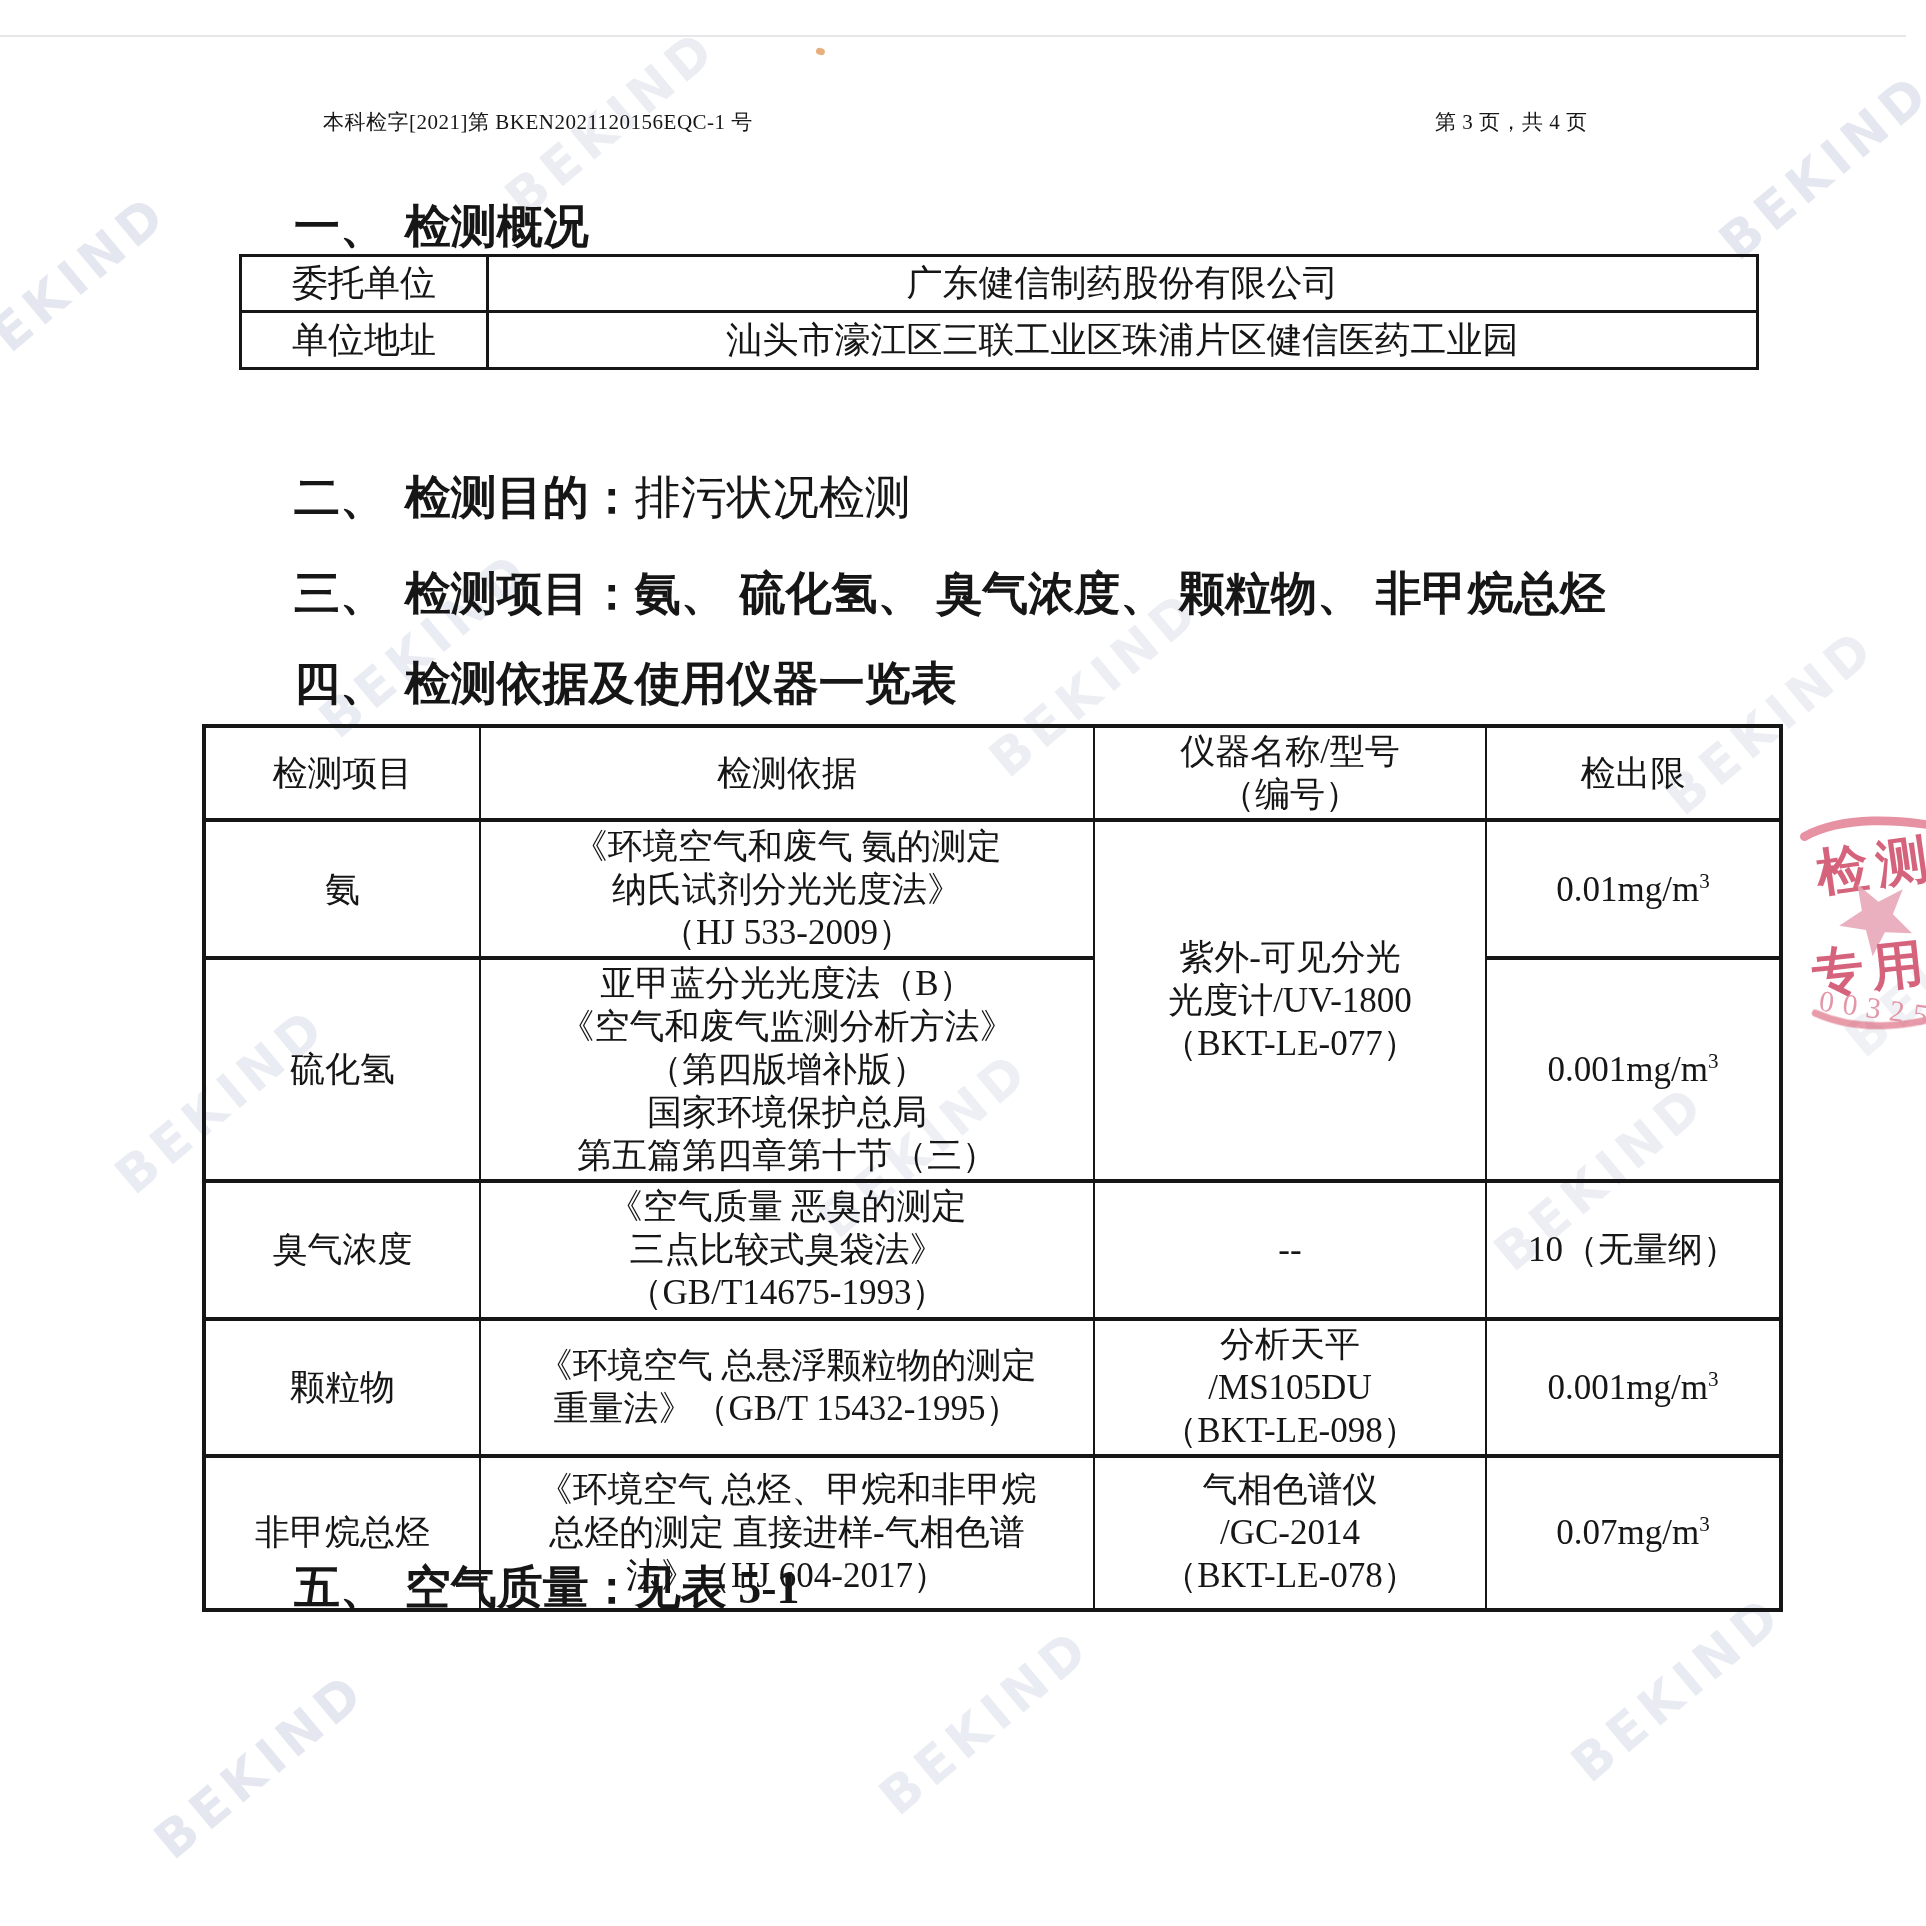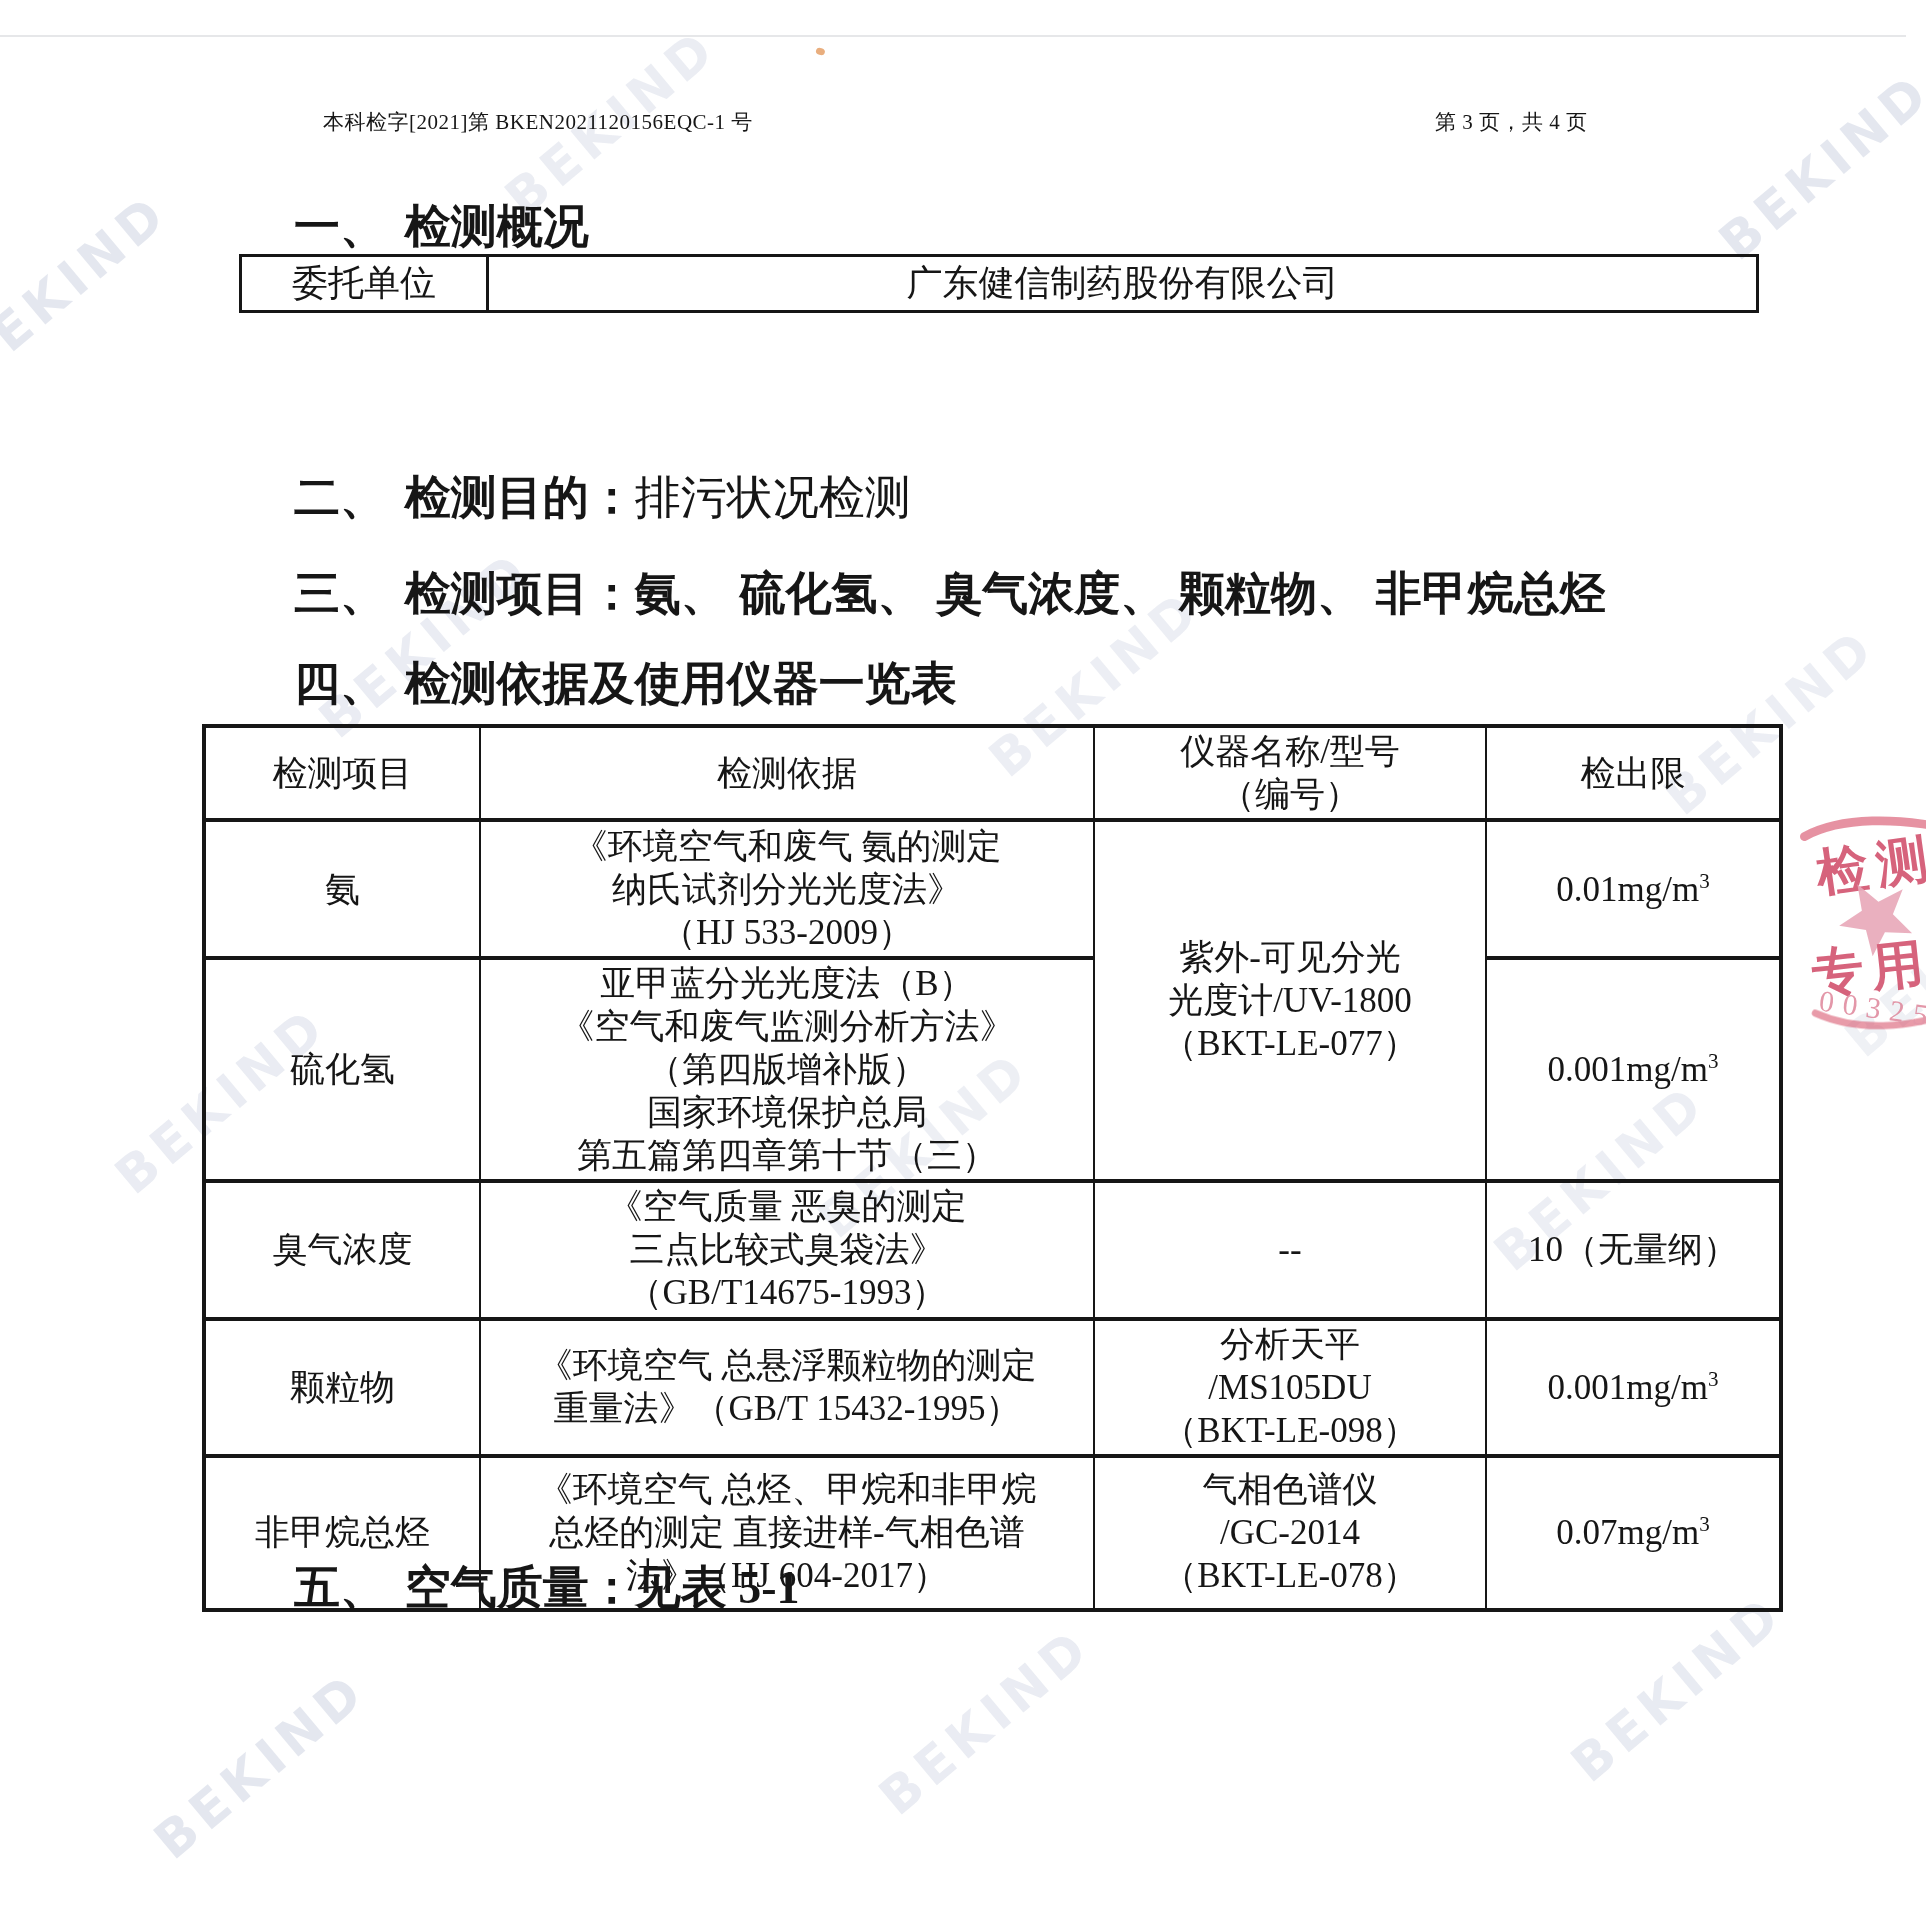--- a/index.html
+++ b/index.html
@@ -82,20 +82,24 @@
   <colgroup>
       <col style="width:247px">
       <col style="width:635px">
       <col style="width:388px">
       <col style="width:247px">
     </colgroup>
   <tbody>
     <tr>
       <td>委托单位</td>
       <td colspan="3">广东健信制药股份有限公司</td>
+    </tr>
+    <tr>
+      <td>单位地址</td>
+      <td colspan="3">汕头市濠江区三联工业区珠浦片区健信医药工业园</td>
     </tr>
   </tbody>
 </table>
 
 <div class="sec" id="sec2">
   <span class="num">二、</span><span>检测目的：</span><span class="val-serif">排污状况检测</span>
 </div>
 
 <div class="sec" id="sec3">
   <span class="num">三、</span><span>检测项目：</span><span class="val-sans-bold">氨、 硫化氢、 臭气浓度、 颗粒物、 非甲烷总烃</span>

